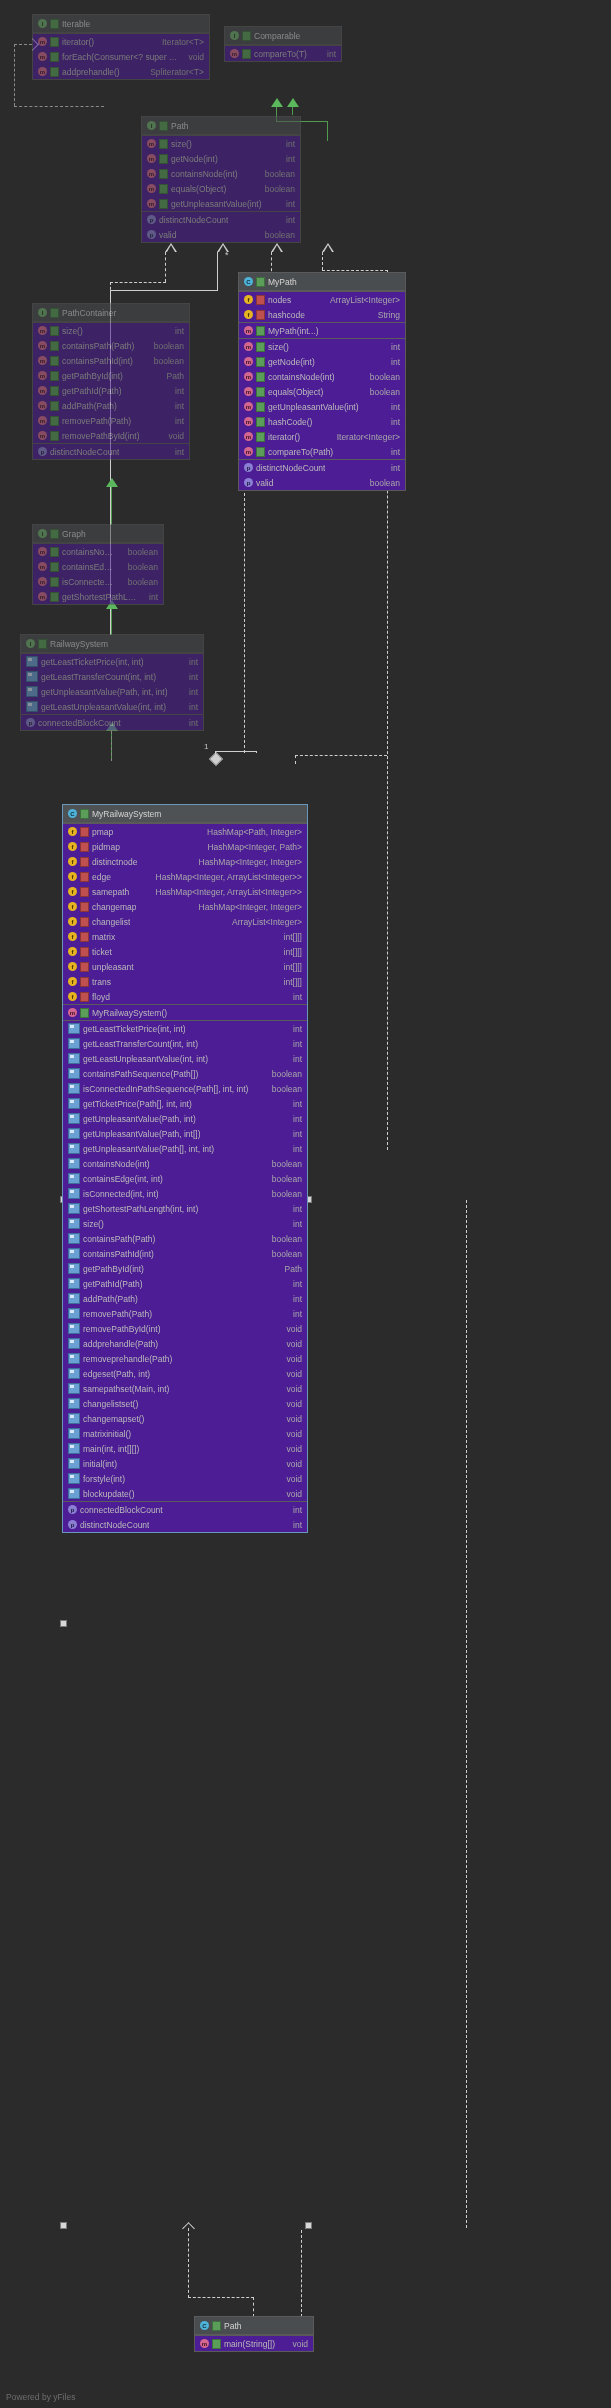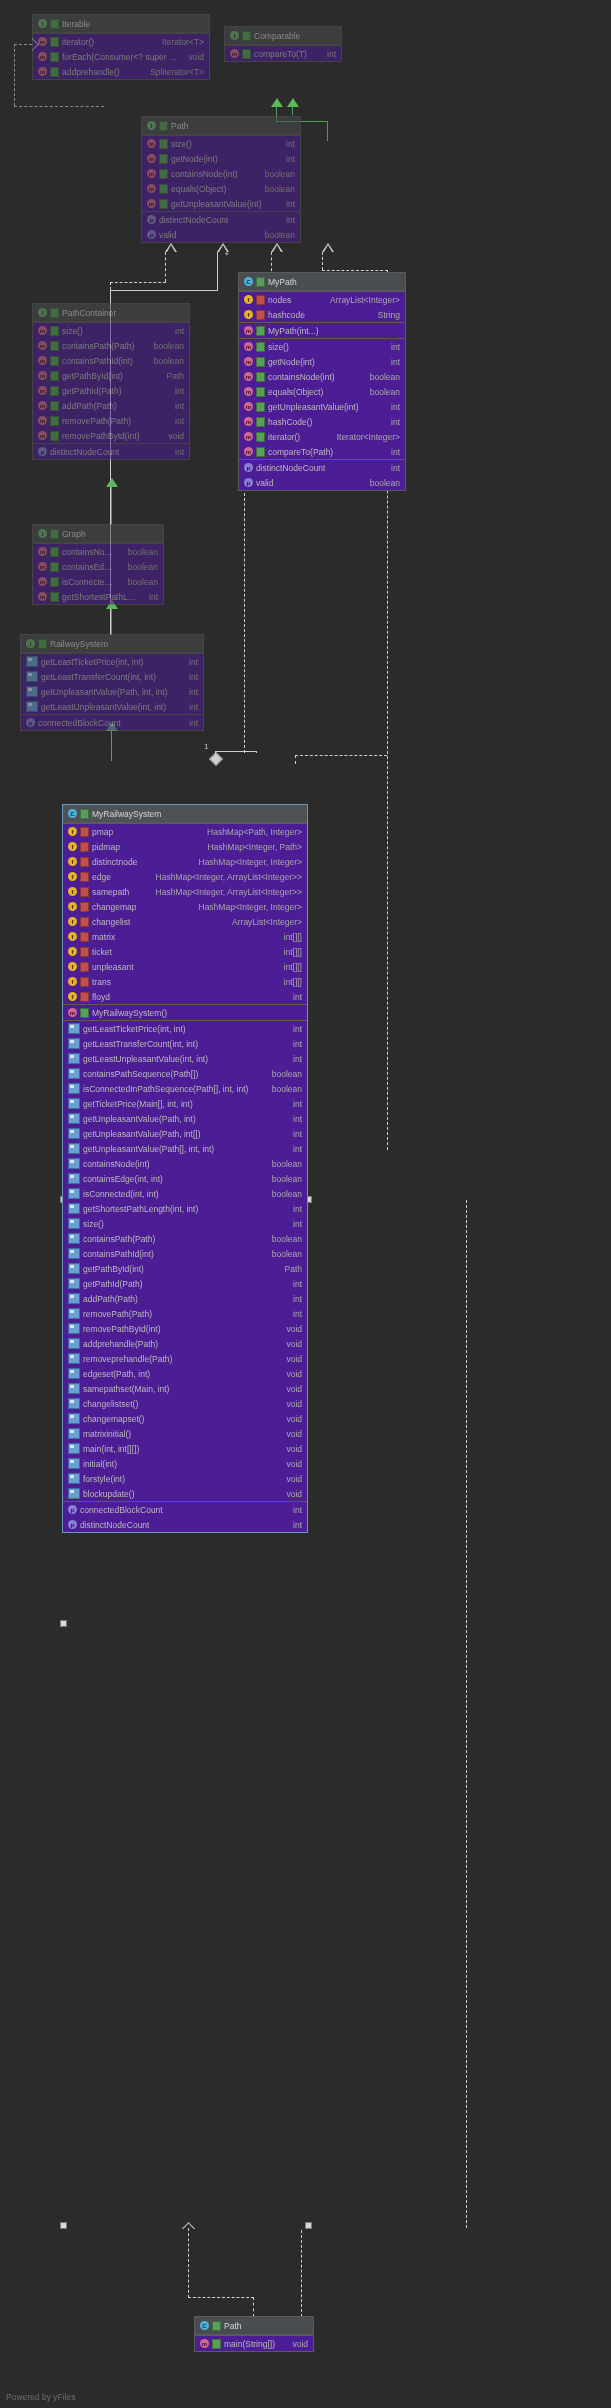--- a/index.html
+++ b/index.html
@@ -764,21 +764,21 @@
           <span class="nm">containsPathSequence(Path[])</span>
           <span class="ty">boolean</span>
         </div>
         <div class="row">
           <span class="ovr"></span>
           <span class="nm">isConnectedInPathSequence(Path[], int, int)</span>
           <span class="ty">boolean</span>
         </div>
         <div class="row">
           <span class="ovr"></span>
-          <span class="nm">getTicketPrice(Main[], int, int)</span>
+          <span class="nm">getTicketPrice(Path[], int, int)</span>
           <span class="ty">int</span>
         </div>
         <div class="row">
           <span class="ovr"></span>
           <span class="nm">getUnpleasantValue(Path, int)</span>
           <span class="ty">int</span>
         </div>
         <div class="row">
           <span class="ovr"></span>
           <span class="nm">getUnpleasantValue(Path, int[])</span>

